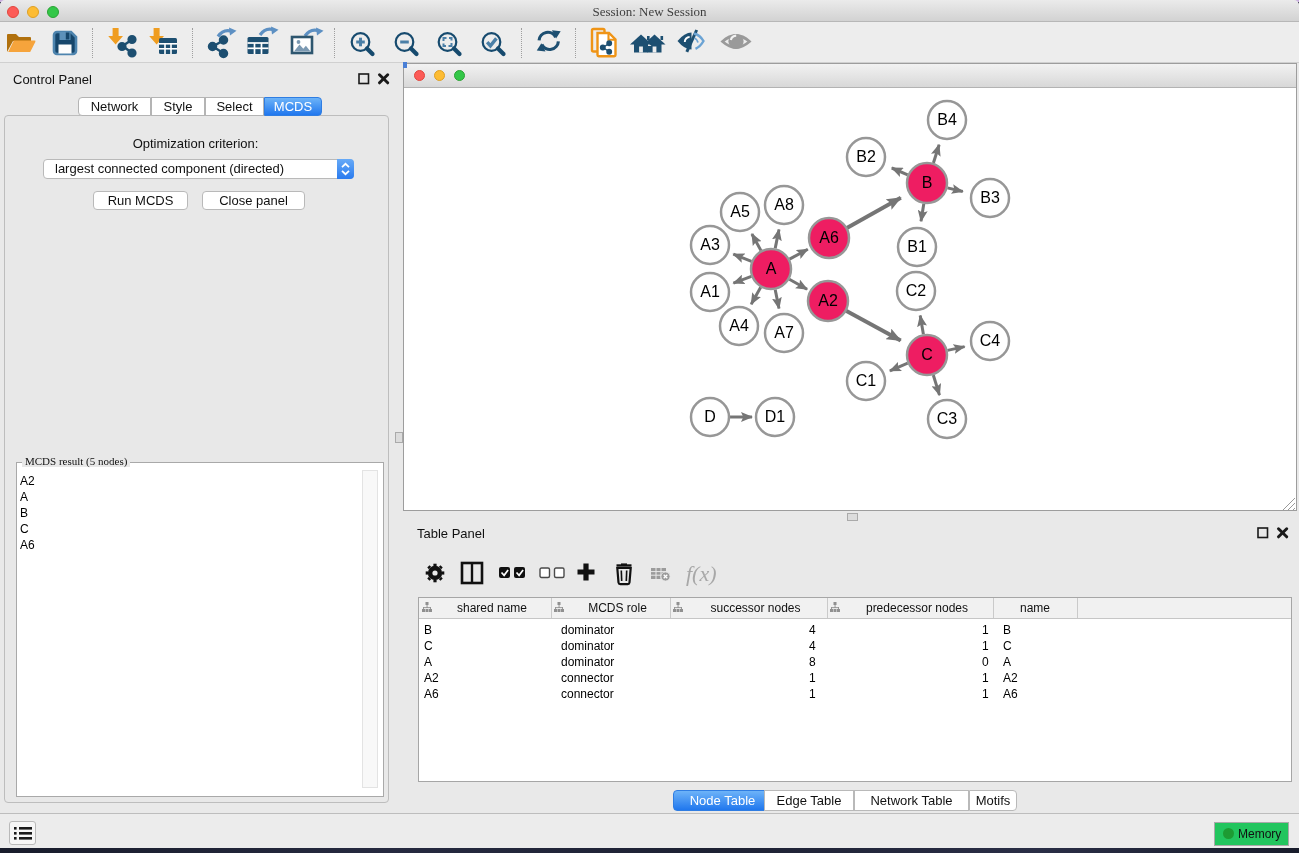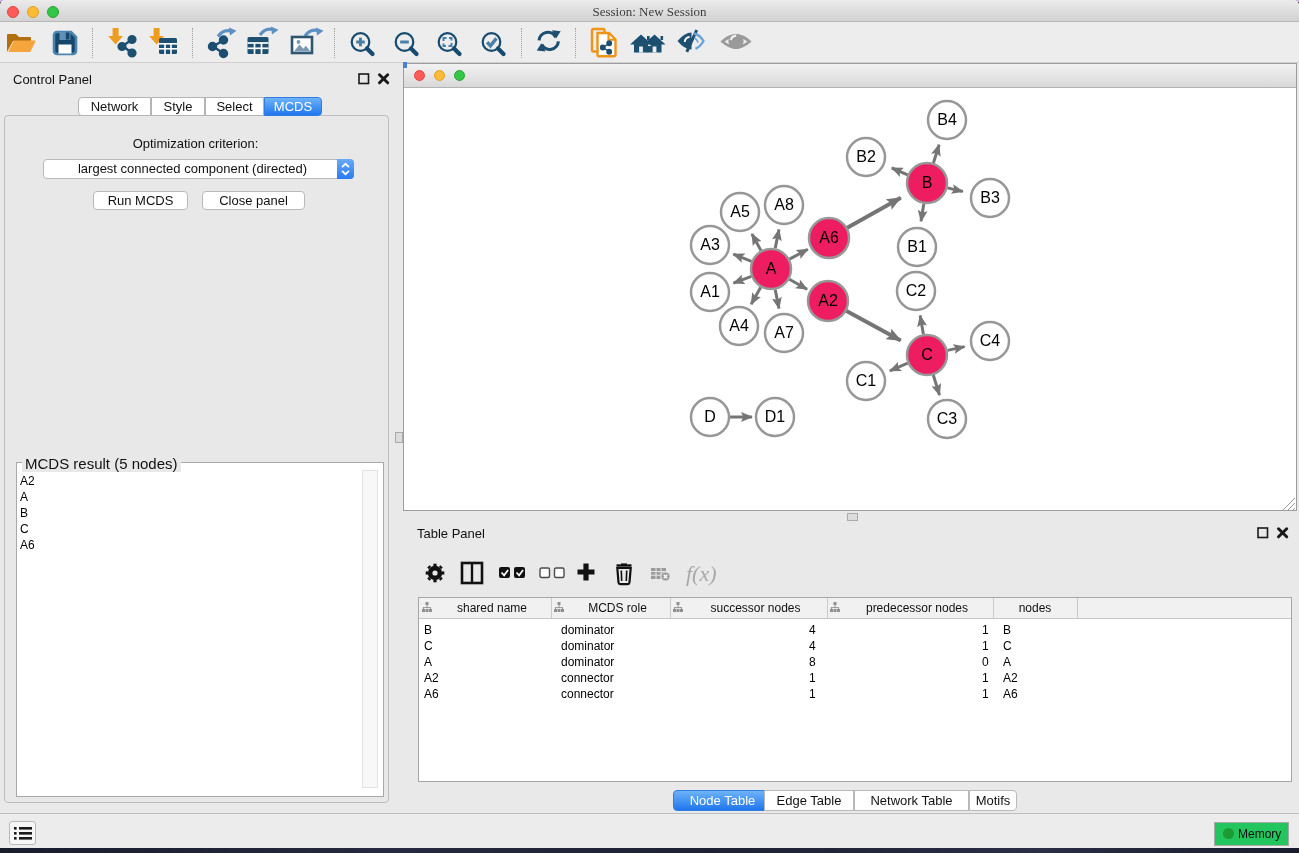--- a/index.html
+++ b/index.html
@@ -20,27 +20,27 @@
 
 #mainbg{left:0;top:62px;width:1299px;height:751px;background:#e9e9e9;border-top:1px solid #d0d0d0;box-sizing:border-box;}
 
 #cptitle{left:13px;top:72px;font-size:13px;color:#111;}
 #cpbox{left:4px;top:115px;width:383px;height:686px;border:1px solid #bdbdbd;border-radius:4px;background:#e8e8e8;}
 .tab{position:absolute;top:97px;height:19px;box-sizing:border-box;border:1px solid #b4b4b4;background:#fff;
  font-size:13px;color:#111;text-align:center;line-height:18px;}
 .tabsel{background:linear-gradient(#6db3f8,#2077ee);color:#fff;border-color:#2f7de2;}
 #optlabel{left:0px;top:136px;width:391px;text-align:center;font-size:13px;color:#111;}
 #combo{left:43px;top:159px;width:311px;height:20px;background:#fff;border:1px solid #b9b9b9;border-radius:4px;box-sizing:border-box;}
-#combotext{left:55px;top:161px;width:275px;font-size:13px;color:#111;text-align:center;}
+#combotext{left:55px;top:161px;width:275px;font-size:13px;color:#111;text-align:left;}
 #combobtn{left:337px;top:159px;width:17px;height:20px;border-radius:0 4px 4px 0;
  background:linear-gradient(#67aaf7,#2a7bef);}
 .btn{position:absolute;top:191px;height:19px;background:#fff;border:1px solid #b9b9b9;border-radius:4px;
  font-size:13px;color:#111;text-align:center;line-height:18px;box-sizing:border-box;}
 #fieldset{left:16px;top:462px;width:366px;height:333px;border:1px solid #a9a9a9;background:#fff;}
-#fslabel{left:22px;top:455px;font-size:15px;color:#111;background:#e8e8e8;padding:0 3px;}
+#fslabel{left:22px;top:455px;font-size:11px;color:#111;background:#e8e8e8;padding:0 3px;font-family:Liberation Serif, serif;}
 #fslist{left:20px;top:473px;font-size:12px;color:#000;line-height:16px;}
 #fsscroll{left:362px;top:470px;width:14px;height:316px;background:#f8f8f8;border:1px solid #e3e3e3;}
 
 #netwin{left:403px;top:63px;width:894px;height:448px;background:#fff;border:1px solid #9d9d9d;box-sizing:border-box;}
 #nettitle{left:0;top:0;width:892px;height:23px;background:linear-gradient(#f2f2f2,#d8d8d8);border-bottom:1px solid #b3b3b3;}
 .ntl{width:11px;height:11px;border-radius:50%;top:6px;}
 #netname{left:0;top:5px;width:892px;text-align:center;font-size:13px;color:#393939;}
 
 #tptitle{left:417px;top:526px;font-size:13px;color:#111;}
 #tbl{left:418px;top:597px;width:872px;height:183px;background:#fff;border:1px solid #a6a6a6;font-size:12px;}
@@ -385,21 +385,21 @@
 </g>
 
 <text x="283" y="33" font-family="Liberation Serif, serif" font-style="italic" font-size="22" fill="#a8a8a8">f(x)</text>
 </svg>
 <div class="abs" id="tbl">
 <div id="tblhead"></div>
 <div class="hcell" style="left:0;width:132px;"><span style="margin-left:14px">shared name</span></div>
 <div class="hcell" style="left:132px;width:119px;"><span style="margin-left:14px">MCDS role</span></div>
 <div class="hcell" style="left:251px;width:157px;"><span style="margin-left:14px">successor nodes</span></div>
 <div class="hcell" style="left:408px;width:166px;"><span style="margin-left:14px">predecessor nodes</span></div>
-<div class="hcell" style="left:574px;width:84px;">nodes</div>
+<div class="hcell" style="left:574px;width:84px;">name</div>
 <svg class="abs" style="left:3px;top:4px" width="600" height="12" viewBox="0 0 600 12">
 <g fill="#909090">
 <g id="treeicon">
 <rect x="3.5" y="0" width="3" height="3"></rect>
 <rect x="0" y="7" width="3" height="3"></rect>
           <rect x="3.5" y="7" width="3" height="3"></rect>
           <rect x="7" y="7" width="3" height="3"></rect>
 <rect x="4.6" y="3" width="0.9" height="3"></rect>
           <rect x="1" y="5.2" width="8" height="0.9"></rect>
 <rect x="1" y="5.2" width="0.9" height="2"></rect>

